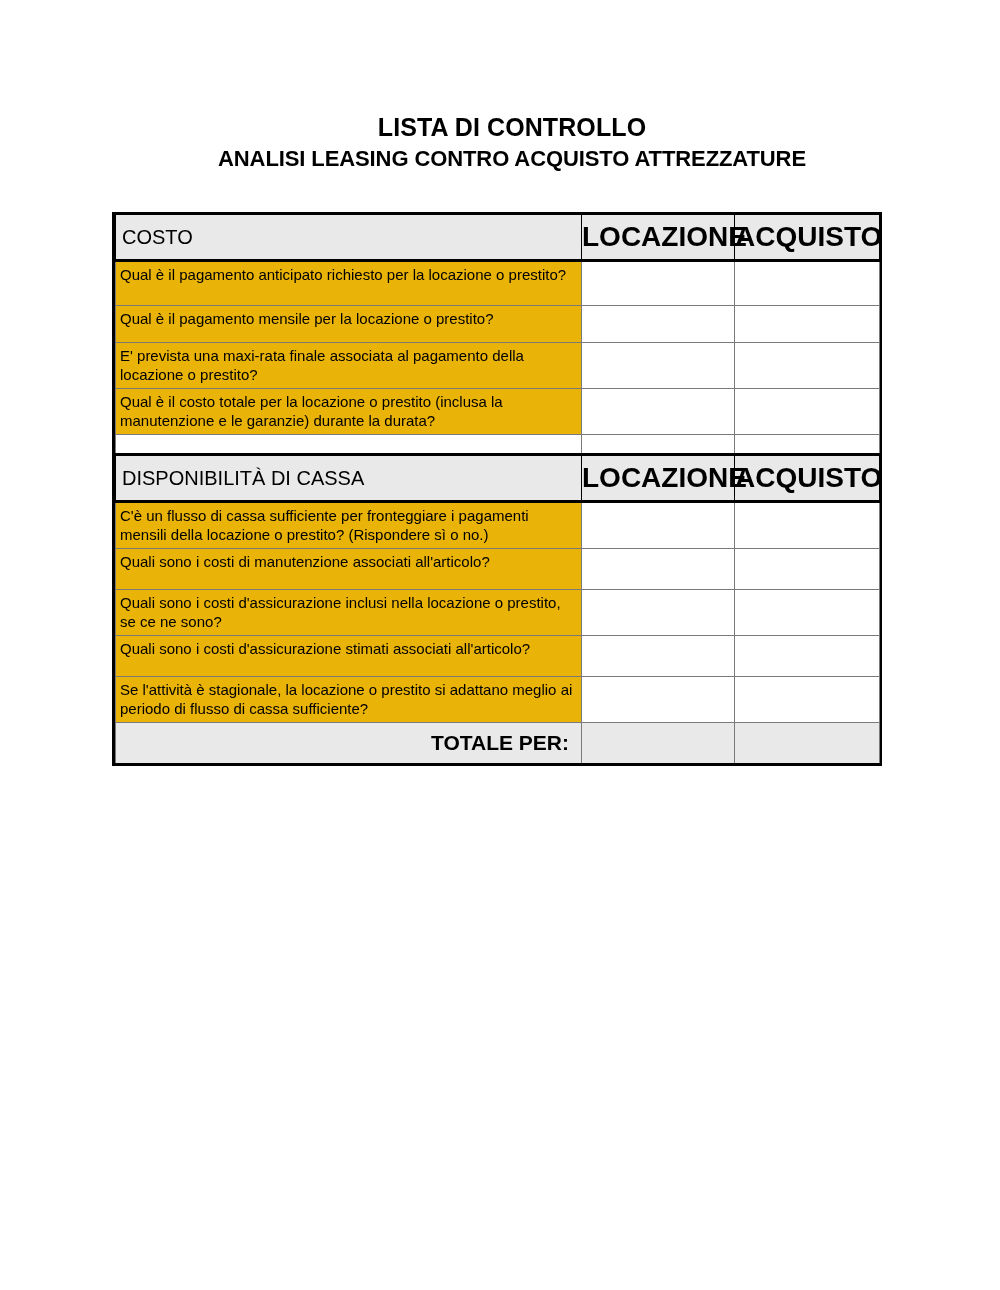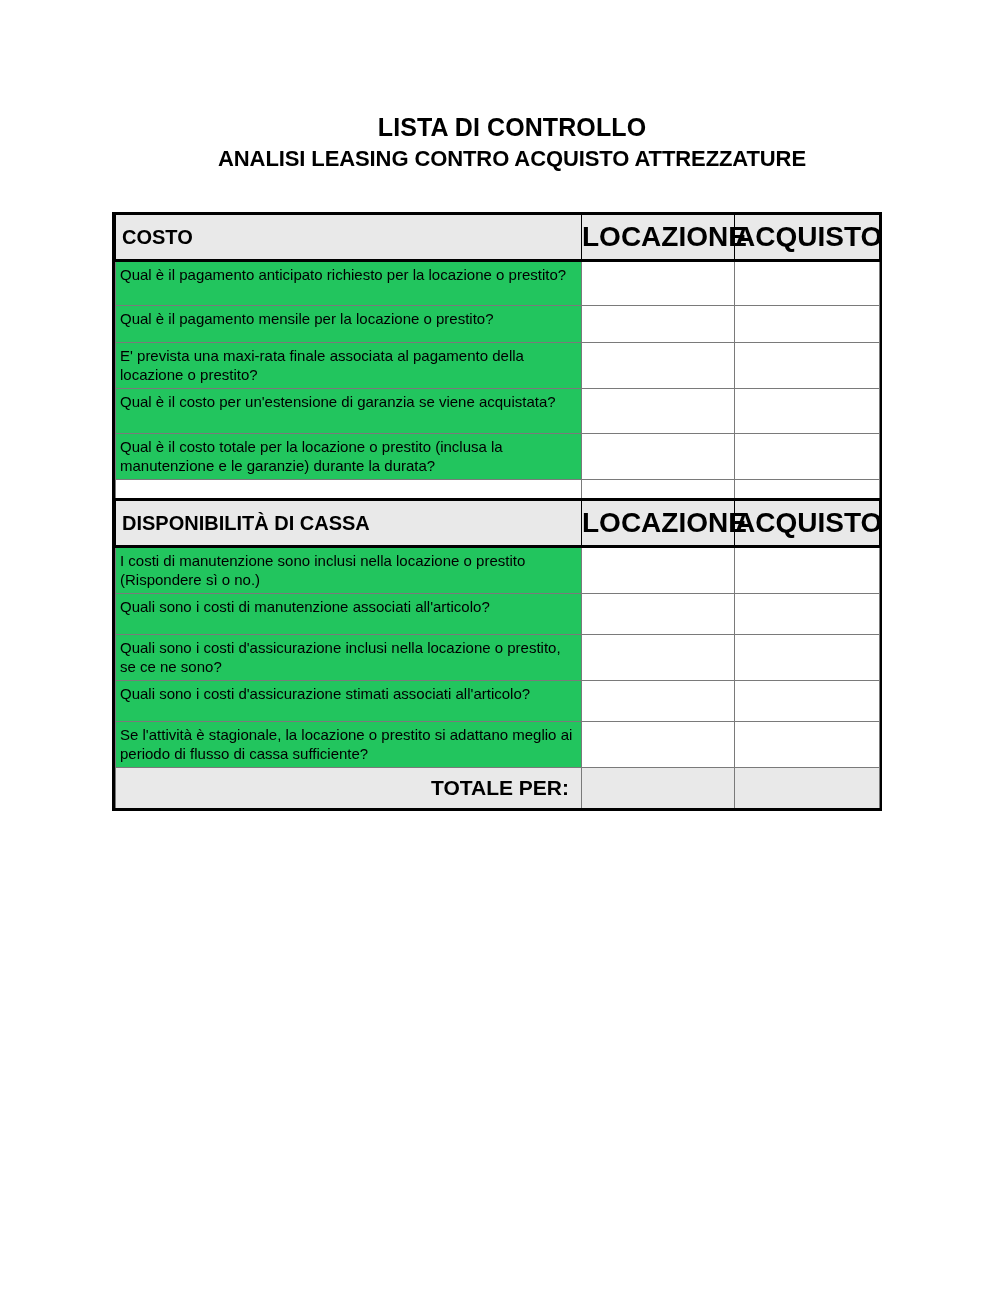--- a/index.html
+++ b/index.html
@@ -60,36 +60,36 @@
     table-layout: fixed;
   }
   table.grid col.c-q  { width: 466px; }
   table.grid col.c-l  { width: 153px; }
   table.grid col.c-a  { width: 145px; }
 
   td {
     border: 1px solid #7a7a7a;
     padding: 0;
     vertical-align: top;
-    background: #22c55e;
+    background: #eab308;
   }
 
   
   tr.section-head td {
     background: #e9e9e9;
     border-top: 3px solid #000000;
     border-bottom: 3px solid #000000;
     border-left: 1px solid #000000;
     border-right: 1px solid #000000;
     height: 44px;
     vertical-align: middle;
   }
   tr.section-head td.hq {
     font-size: 20px;
-    font-weight: bold;
+    font-weight: normal;
     padding: 0 0 0 6px;
     text-align: left;
     letter-spacing: 0px;
   }
   tr.section-head td.hc {
     font-size: 28px;
     font-weight: bold;
     text-align: center;
     letter-spacing: 0px;
   }
@@ -178,45 +178,40 @@
         <tr class="q h37">
           <td class="qtext">Qual è il pagamento mensile per la locazione o prestito?</td>
           <td class="ans"></td>
           <td class="ans"></td>
         </tr>
         <tr class="q h44">
           <td class="qtext">E' prevista una maxi-rata finale associata al pagamento della locazione o prestito?</td>
           <td class="ans"></td>
           <td class="ans"></td>
         </tr>
-        <tr class="q h45">
-          <td class="qtext">Qual è il costo per un'estensione di garanzia se viene acquistata?</td>
-          <td class="ans"></td>
-          <td class="ans"></td>
-        </tr>
         <tr class="q h43">
           <td class="qtext">Qual è il costo totale per la locazione o prestito (inclusa la manutenzione e le garanzie) durante la durata?</td>
           <td class="ans"></td>
           <td class="ans"></td>
         </tr>
 
         <tr class="spacer">
           <td class="sq"></td>
           <td></td>
           <td></td>
         </tr>
 
         <tr class="section-head">
           <td class="hq">DISPONIBILITÀ DI CASSA</td>
           <td class="hc">LOCAZIONE</td>
           <td class="hc">ACQUISTO</td>
         </tr>
 
-        <tr class="q h44">
-          <td class="qtext">I costi di manutenzione sono inclusi nella locazione o prestito (Rispondere sì o no.)</td>
+        <tr class="q h46">
+          <td class="qtext">C'è un flusso di cassa sufficiente per fronteggiare i pagamenti mensili della locazione o prestito? (Rispondere sì o no.)</td>
           <td class="ans"></td>
           <td class="ans"></td>
         </tr>
         <tr class="q h41">
           <td class="qtext">Quali sono i costi di manutenzione associati all'articolo?</td>
           <td class="ans"></td>
           <td class="ans"></td>
         </tr>
         <tr class="q h45">
           <td class="qtext">Quali sono i costi d'assicurazione inclusi nella locazione o prestito, se ce ne sono?</td>

